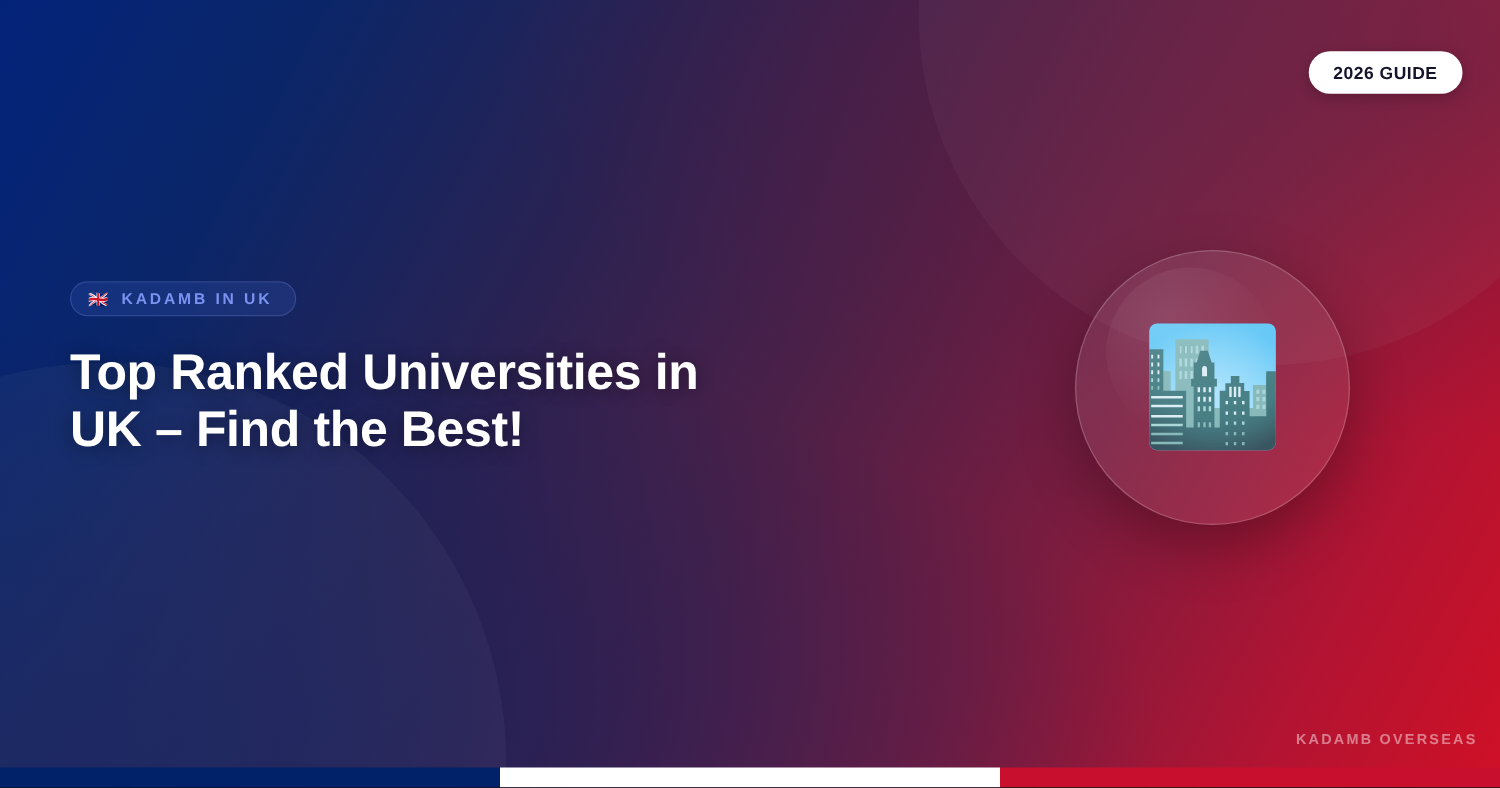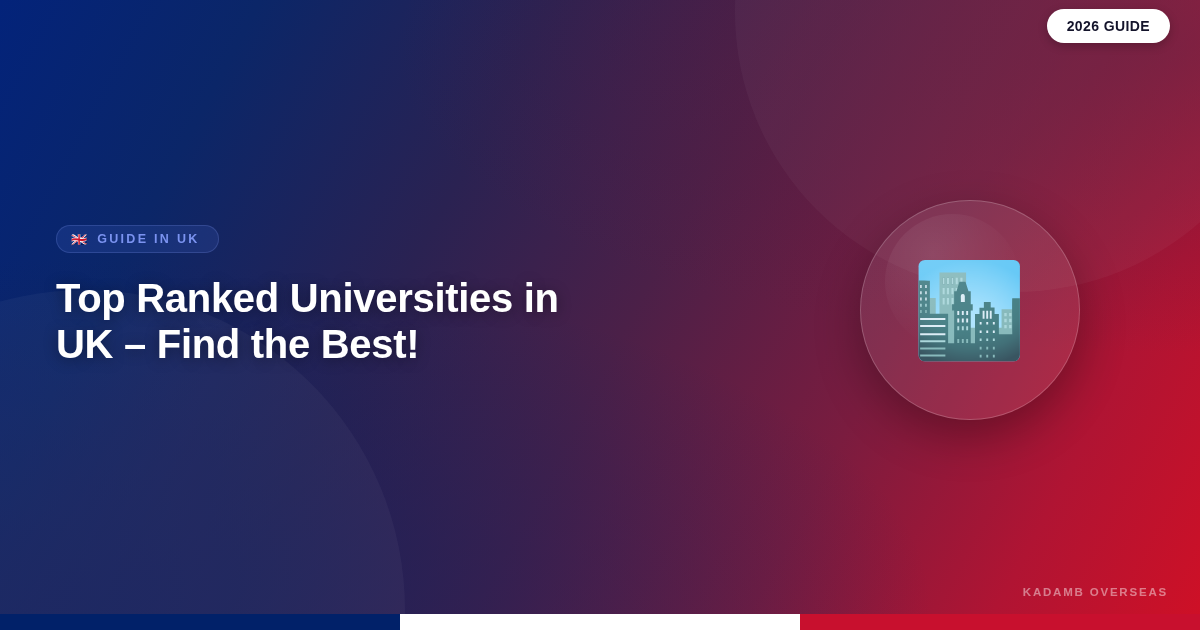--- a/index.html
+++ b/index.html
@@ -48,21 +48,21 @@
   }
   .deco-bl {
     width:640px; height:640px;
     left:-235px; bottom:-300px;
     background:rgba(255,255,255,.038);
   }
 
   
   .guide-pill {
     position:absolute;
-    top:9px; right:30px;
+    top:41px; right:30px;
     background:#ffffff;
     color:#14142b;
     font-size:14px;
     font-weight:bold;
     letter-spacing:.4px;
     padding:9px 20px;
     border-radius:18px;
     box-shadow:0 3px 10px rgba(0,0,0,.22);
     white-space:nowrap;
   }
@@ -149,21 +149,21 @@
     display:flex;
   }
   .flagbar span { height:100%; }
   .fb-blue  { flex:1 1 33.3333%; background:#012169; }
   .fb-white { flex:1 1 33.3333%; background:#ffffff; }
   .fb-red   { flex:1 1 33.3333%; background:#C8102E; }
 
   
   .watermark {
     position:absolute;
-    right:32px; bottom:32px;
+    right:18px; bottom:32px;
     color:rgba(255,255,255,.45);
     font-size:11.5px;
     font-weight:bold;
     letter-spacing:1.8px;
     white-space:nowrap;
   }
 </style>
 </head>
 <body>
 
@@ -172,21 +172,21 @@
   <div class="hero-sheen"></div>
   <div class="deco deco-tr"></div>
   <div class="deco deco-bl"></div>
 
   <div class="guide-pill">2026 GUIDE</div>
 
   <div class="content">
 
     <div class="badge">
       <span class="badge-flag">🇬🇧</span>
-      <span class="badge-text">GUIDE IN UK</span>
+      <span class="badge-text">KADAMB IN UK</span>
     </div>
 
     <h1 class="headline">Top Ranked Universities in UK – Find the Best!</h1>
 
 
   </div>
 
   <div class="visual">
     <span class="visual-emoji">🏙️</span>
   </div>

